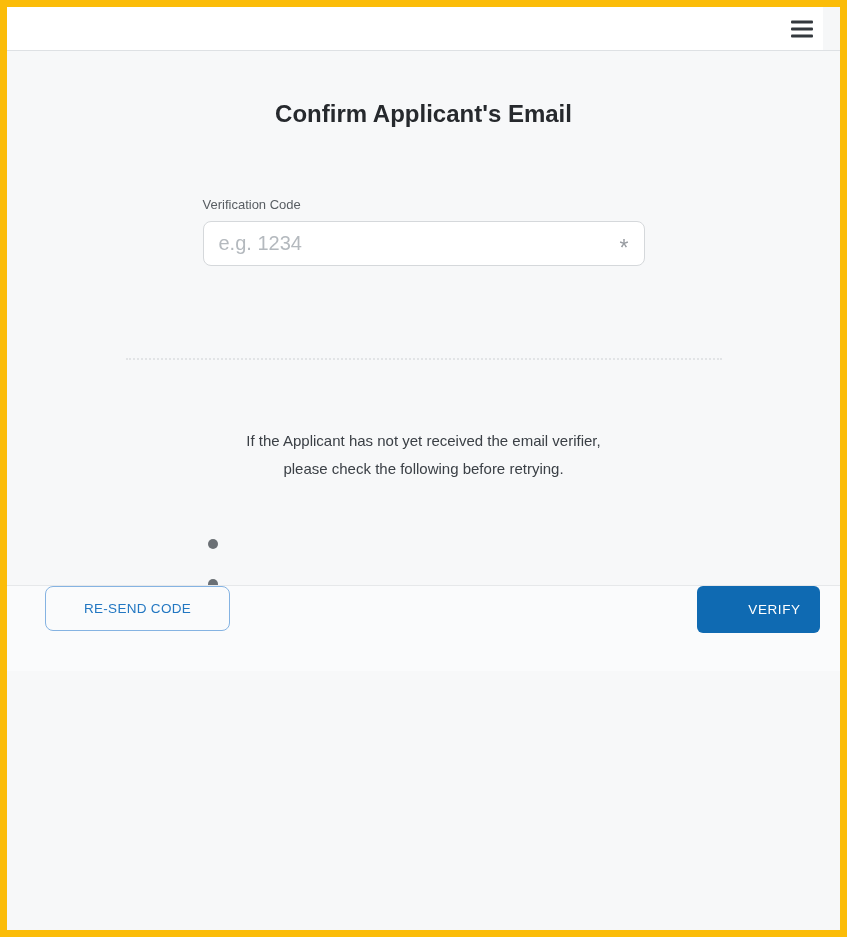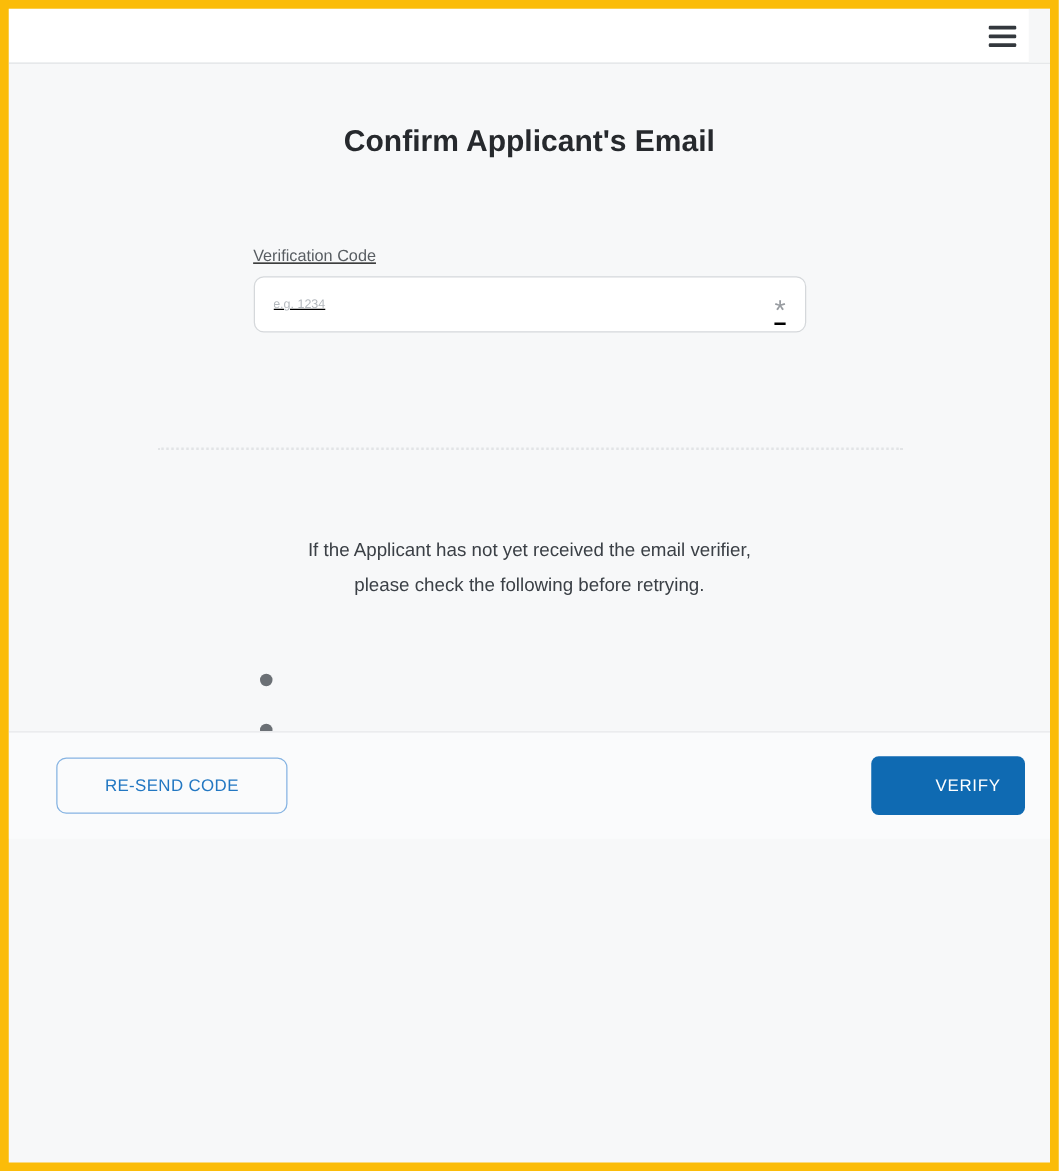--- a/index.html
+++ b/index.html
@@ -37,30 +37,30 @@
 
   .page-title {
     margin-top: 49px; text-align: center;
     font-size: 24px; line-height: 28px; font-weight: bold; color: #26292d;
   }
   .subtitle {
     margin-top: 11px; text-align: center; white-space: pre-line;
     font-size: 17px; line-height: 25px; color: #43474c;
   }
 
-  .form-group { width: 442px; margin: 69px auto 0; text-align: left; text-decoration: underline; }
+  .form-group { width: 442px; margin: 69px auto 0; text-align: left; }
   .field-label { font-size: 13px; color: #585d62; display: block; }
   .input-box {
     margin-top: 9px; height: 45px; background: #ffffff;
     border: 1px solid #d5d8db; border-radius: 8px;
     display: flex; align-items: center; padding: 0 15px;
   }
   .input-box input {
     flex: 1; border: none; outline: none; background: transparent;
-    font-family: "Liberation Sans", sans-serif; font-size: 10px; color: #a21caf;
+    font-family: "Liberation Sans", sans-serif; font-size: 20px; color: #a21caf;
   }
   .input-box input::placeholder { color: #b4b9be; }
   .required-marker {
     color: #979ba0; font-size: 23px; line-height: 1;
     transform: translateY(5px); margin-left: 8px;
   }
 
   .dotted-divider { border-top: 2px dotted #e2e4e6; height: 0; width: 100%; }
   .divider-mid { margin-top: 92px; }
 
@@ -75,21 +75,21 @@
   }
   .bullet-dot { flex: none; width: 10px; height: 10px; border-radius: 50%; background: #6b7075; margin-top: 6px; }
   .bullet-text { white-space: pre-line; }
 
   .divider-bottom { margin: auto auto 0; width: 596px; }
 
   
   .footer {
     flex: none; height: 86px; background: #fafbfc;
     border-top: 1px solid #e6e8ea;
-    display: flex; align-items: center; justify-content: space-between;
+    display: flex; justify-content: space-between;
     padding: 0 20px 0 38px;
   }
   .btn {
     font-family: "Liberation Sans", sans-serif; cursor: pointer;
     display: inline-flex; align-items: center; justify-content: center;
   }
   .btn-outline {
     width: 185px; height: 45px; border-radius: 8px;
     border: 1px solid #85b3e2; background: transparent;
     color: #2277c2; font-size: 13.5px; letter-spacing: 0.3px;

